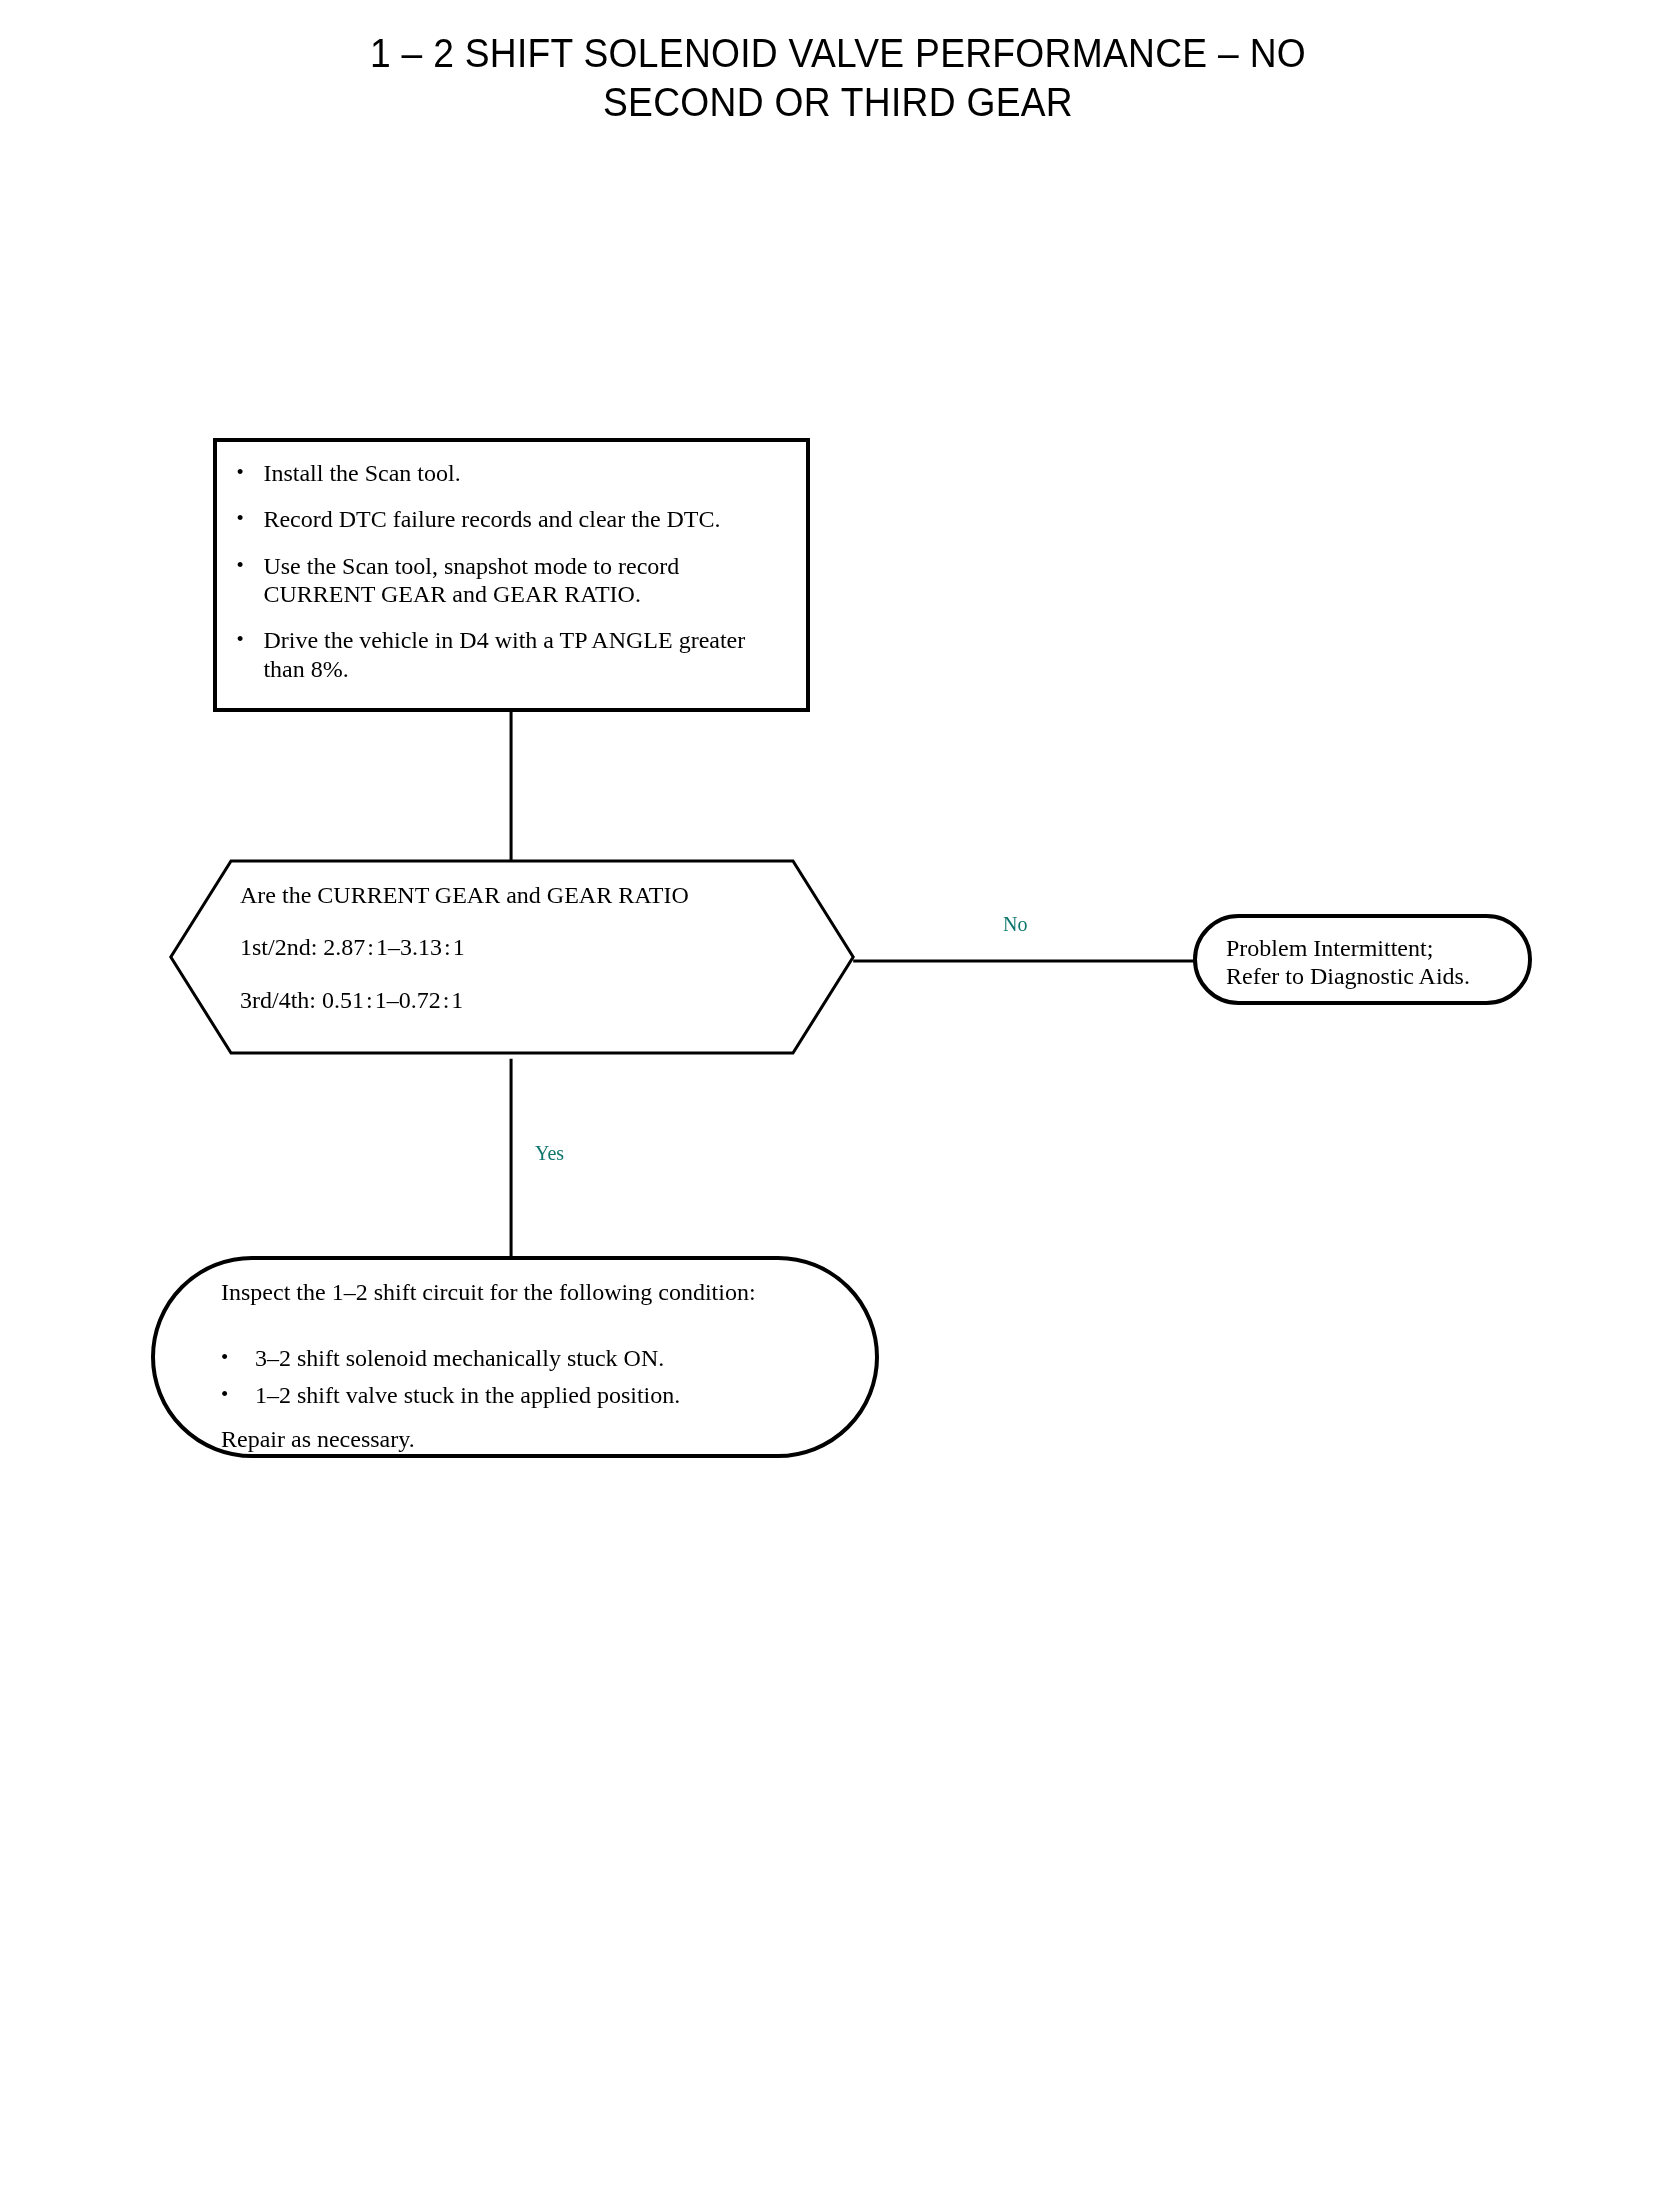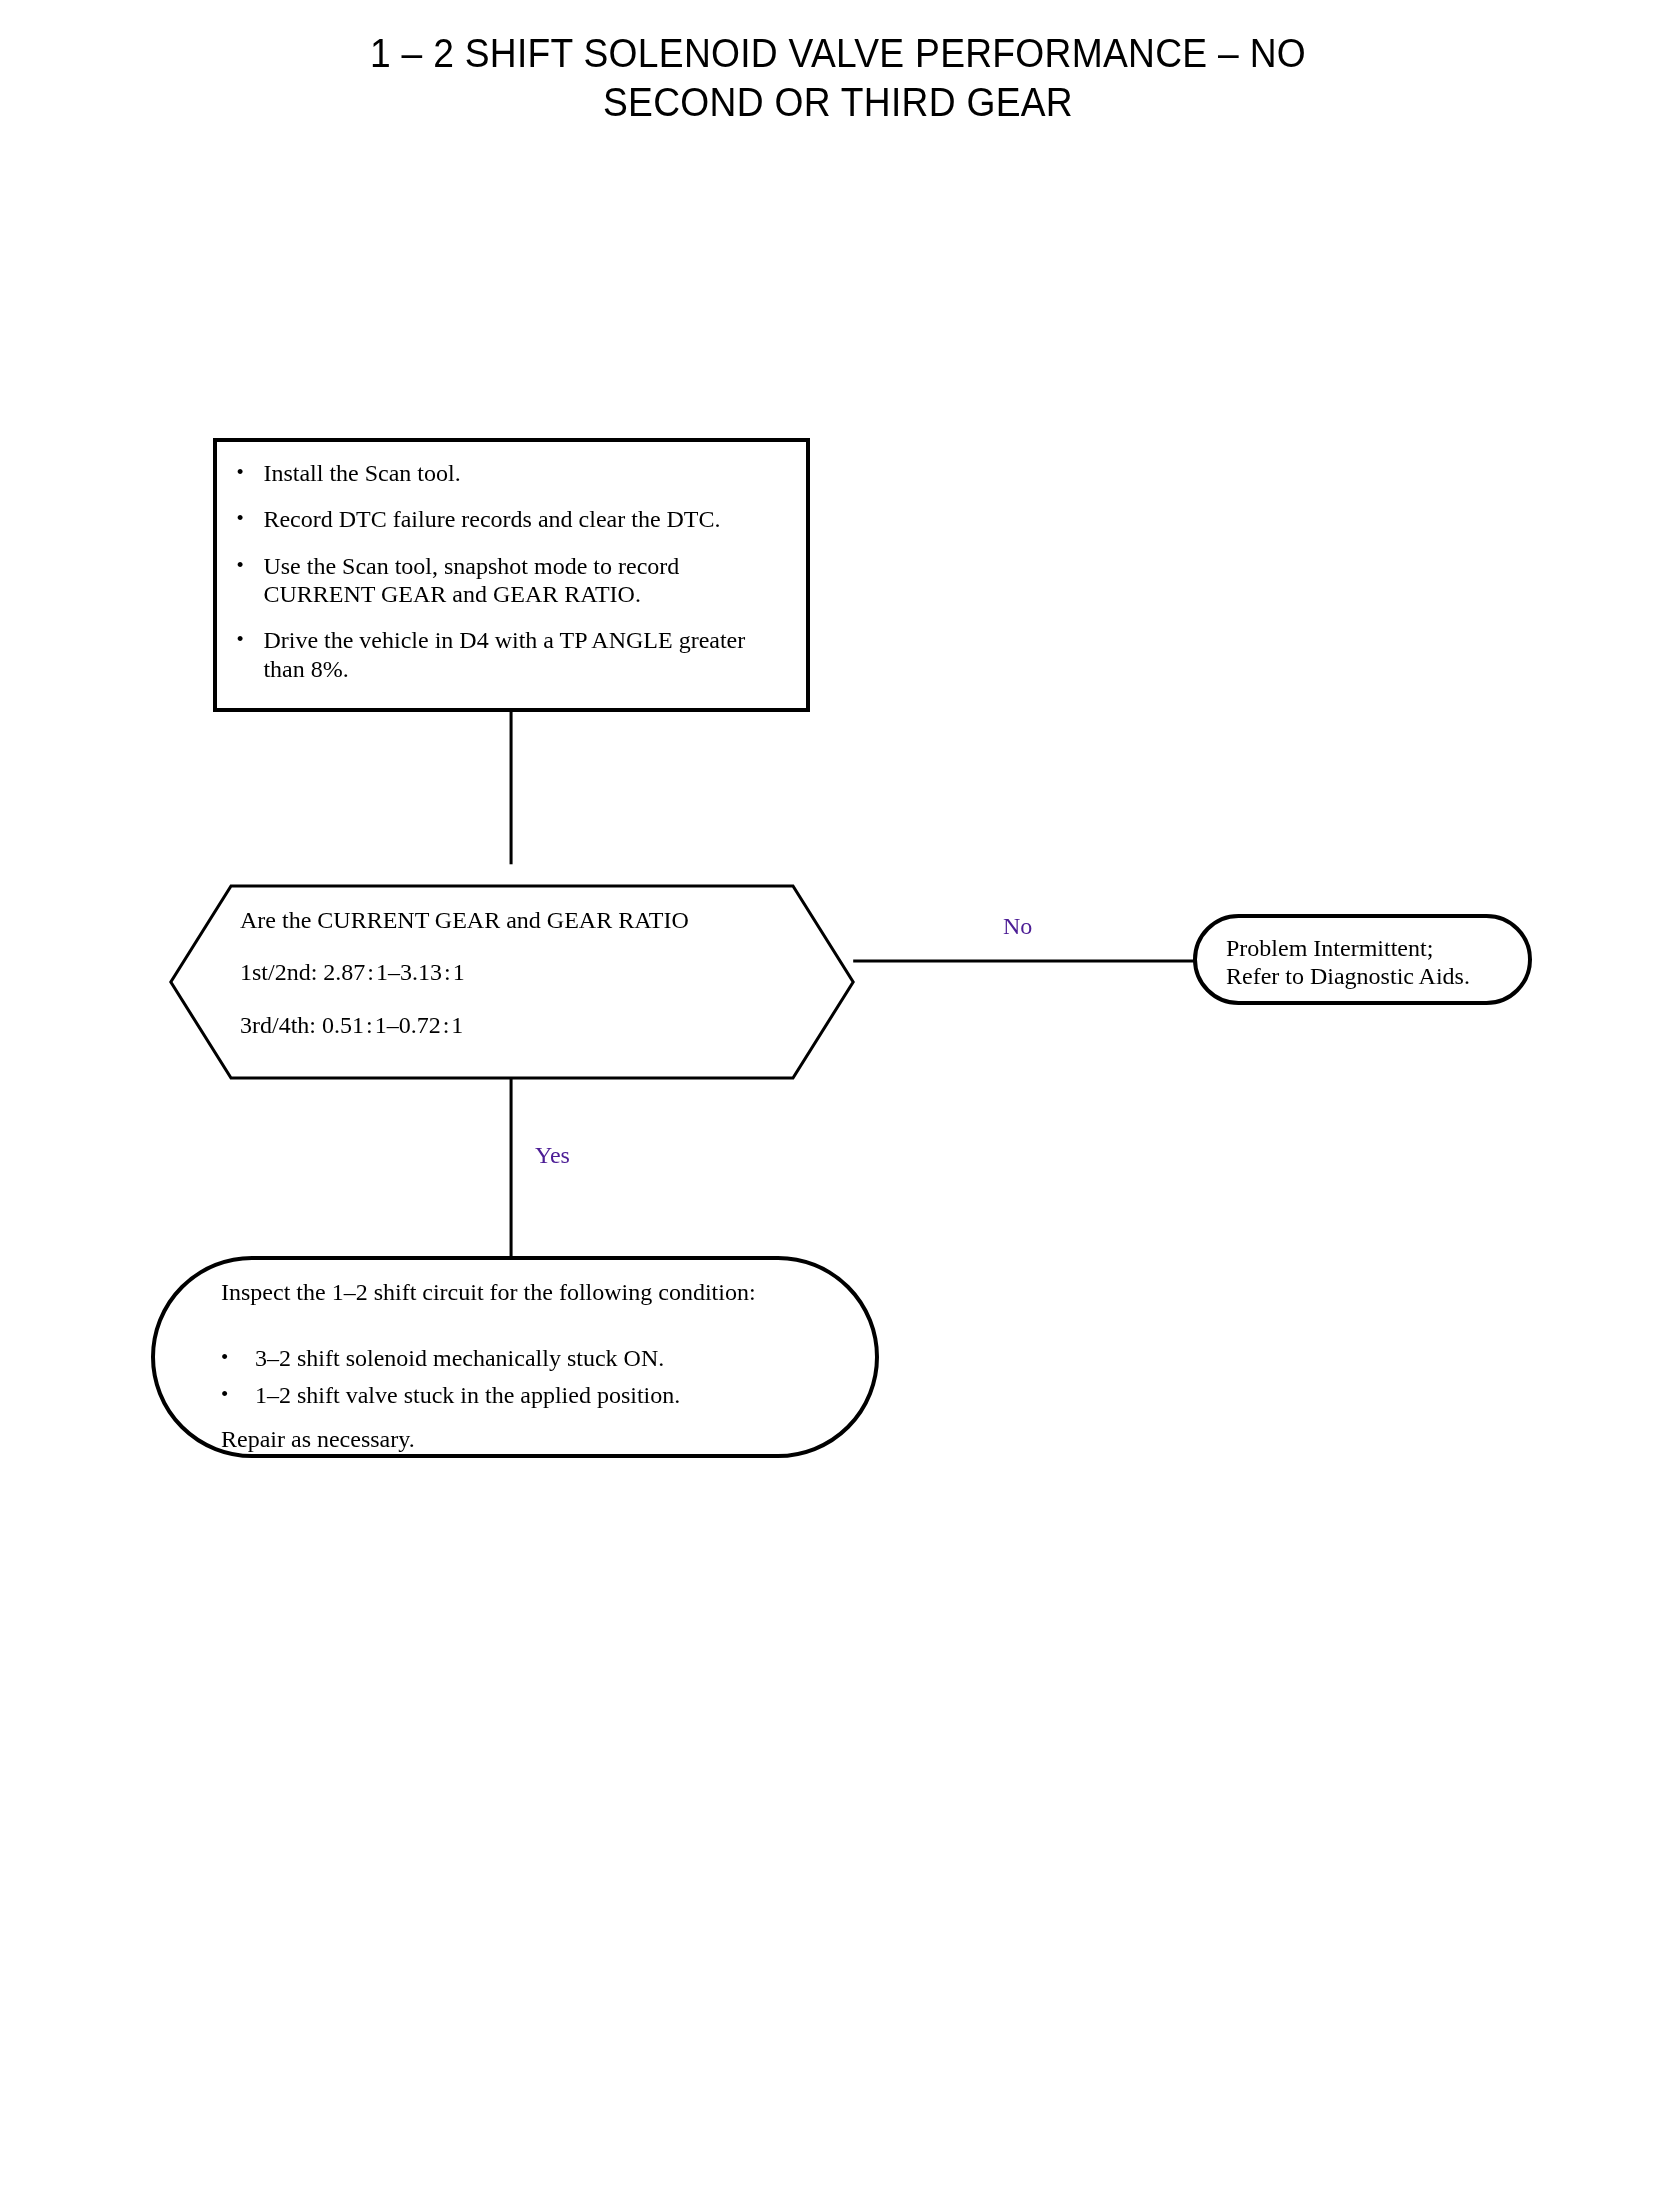--- a/index.html
+++ b/index.html
@@ -81,21 +81,21 @@
     font-size: 20.7px;
     line-height: 1.34;
   }
   .bullet-body { flex: 1 1 auto; }
   .bullet-body .line { display: block; white-space: nowrap; }
 
   
   #decision-hex {
     position: absolute;
     left: 169px;
-    top: 884px;
+    top: 859px;
     width: 686px;
     height: 236px;
   }
   #decision-hex svg { position: absolute; left: 0; top: 0; }
   #decision-hex .hex-text {
     position: absolute;
     left: 71px;
     top: 22px;
     width: 584px;
   }
@@ -158,22 +158,22 @@
   #inspect-terminator .closing-line {
     display: block;
     white-space: nowrap;
     margin-top: 16px;
   }
 
   
   .branch-label {
     position: absolute;
     font-family: "Liberation Serif", "DejaVu Serif", serif;
-    font-size: 24px;
-    color: #4c1d95;
+    font-size: 20px;
+    color: #0f766e;
     white-space: nowrap;
   }
   #label-no  { left: 1003px; top: 913px; }
   #label-yes { left: 535px;  top: 1142px; }
 </style>
 </head>
 <body>
 
 <div id="chart-title">
   <span class="title-line">1 – 2 SHIFT SOLENOID VALVE PERFORMANCE – NO</span>

